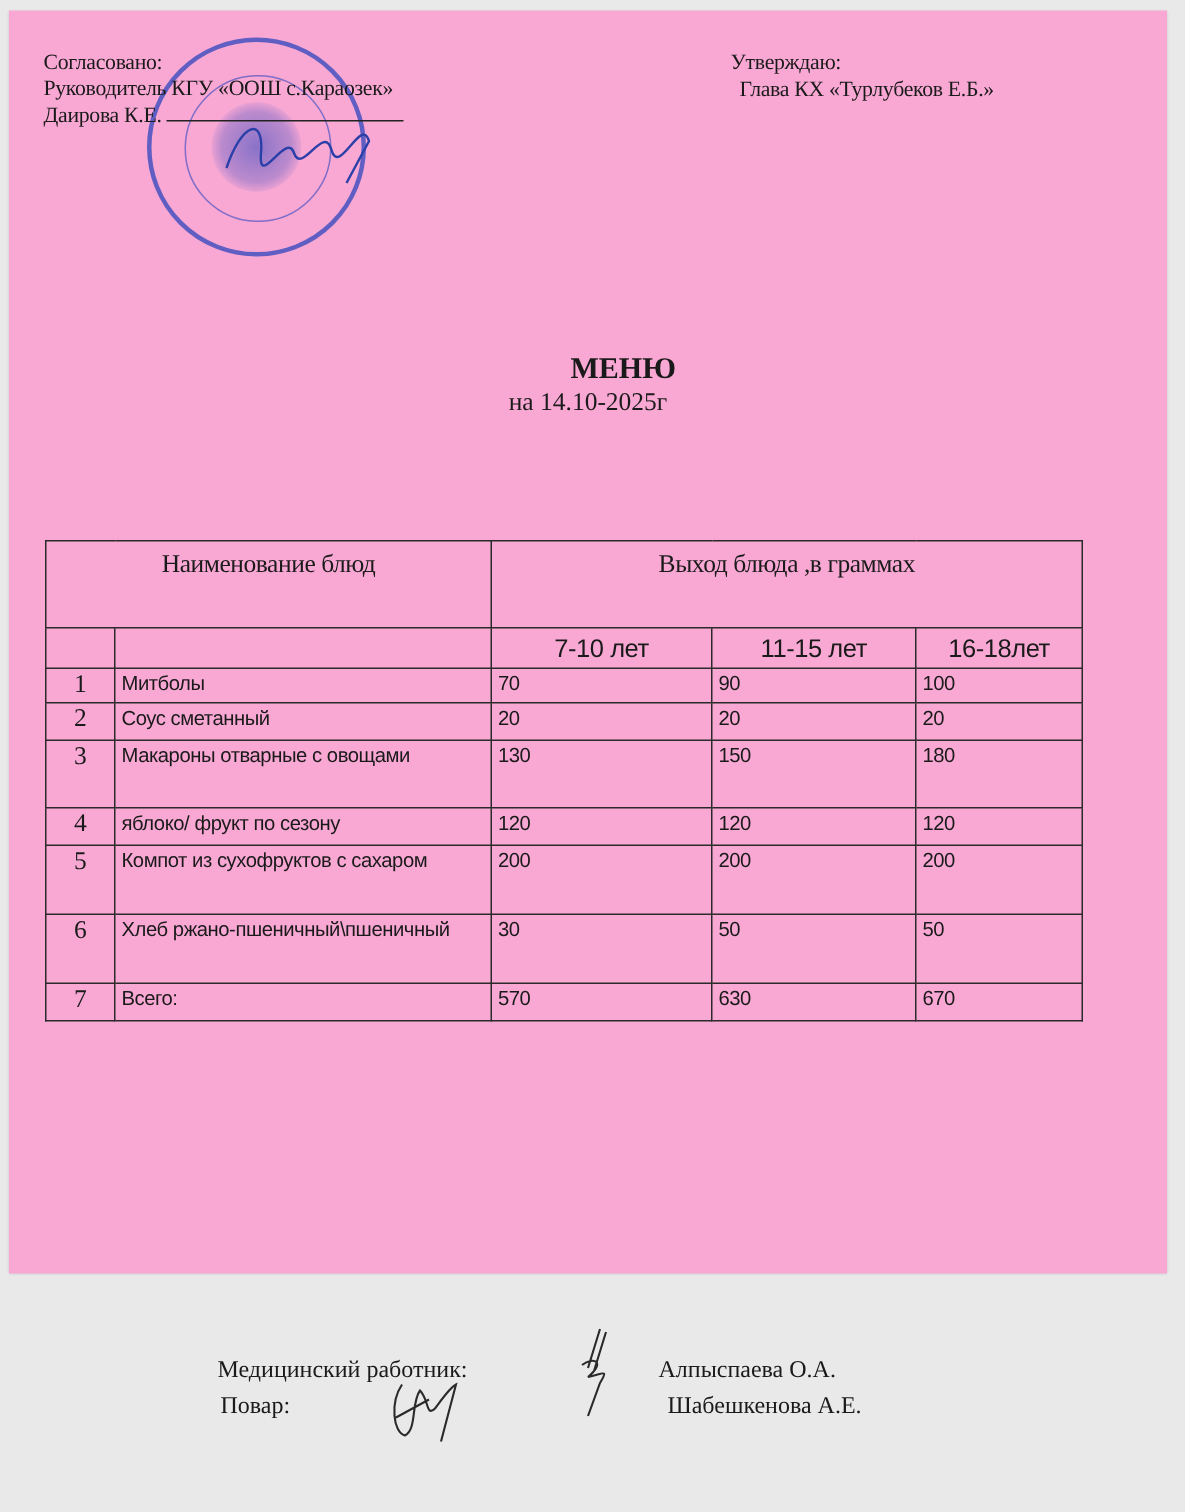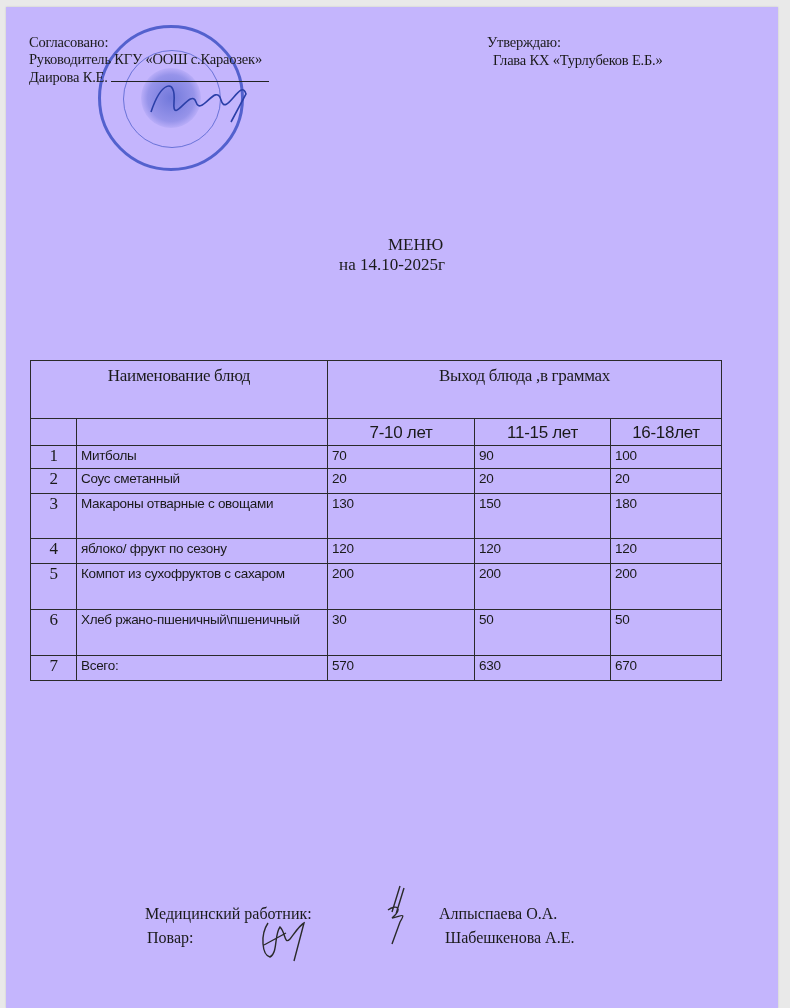--- a/index.html
+++ b/index.html
@@ -4,22 +4,22 @@
 <style>
   html, body { margin: 0; padding: 0; }
   body {
     width: 790px; height: 1008px; overflow: hidden;
     background: #e9e9e9;
     font-family: "Liberation Serif", "DejaVu Serif", serif;
     color: #1a1a1a;
     position: relative;
   }
   .sheet {
-    position: absolute; left: 6px; top: 7px; width: 772px; height: 1001px;
-    background: #c4b5fd;
+    position: absolute; left: 6px; top: 7px; width: 772px; height: 842px;
+    background: #f9a8d4;
     box-shadow: 0 0 2px rgba(0,0,0,0.15);
   }
   .abs { position: absolute; }
   .hdr-text { font-size: 14.5px; line-height: 17px; white-space: nowrap; letter-spacing: -0.2px; }
   .sig-line { display: inline-block; border-bottom: 1px solid #222; vertical-align: baseline; }
 
   .stamp {
     position: absolute; left: 92px; top: 18px; width: 146px; height: 146px;
     border-radius: 50%;
     border: 3px solid rgba(45,70,190,0.75);
@@ -28,21 +28,21 @@
   .stamp .inner {
     position: absolute; left: 22px; top: 22px; width: 96px; height: 96px; border-radius: 50%;
     border: 1.5px solid rgba(45,70,190,0.6);
   }
   .stamp .emblem {
     position: absolute; left: 40px; top: 40px; width: 60px; height: 60px; border-radius: 50%;
     background: radial-gradient(circle, rgba(45,70,190,0.55) 0%, rgba(45,70,190,0.3) 55%, rgba(45,70,190,0.05) 72%);
   }
 
   .title-block { position: absolute; left: 0; width: 772px; text-align: center; }
-  .title-main { font-weight: normal; font-size: 17px; margin-left: 47px; }
+  .title-main { font-weight: bold; font-size: 20px; margin-left: 47px; }
   .title-line { font-size: 17px; }
 
   table.menu {
     position: absolute; left: 24px; top: 353px;
     border-collapse: collapse;
     font-family: "Liberation Sans", "DejaVu Sans", sans-serif;
     font-size: 13.5px;
     padding-left: 44px;
   }
   table.menu td {

